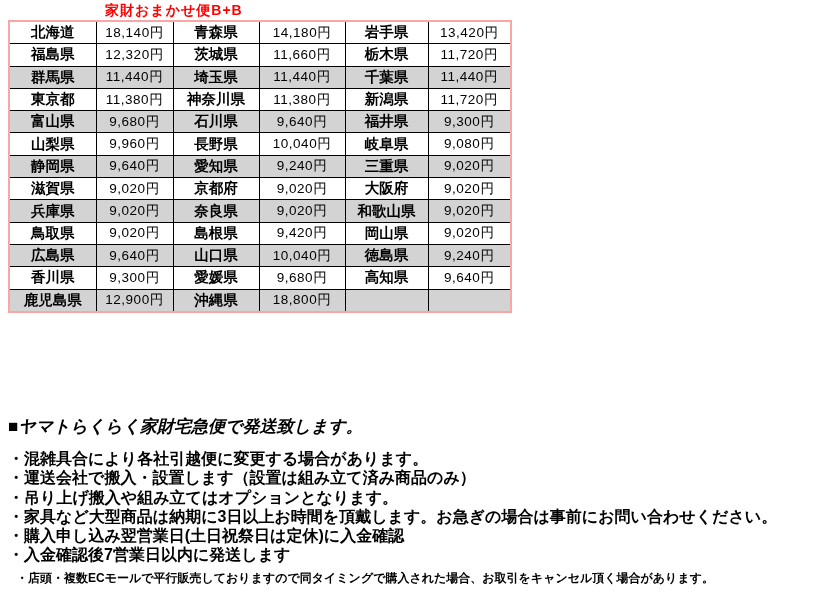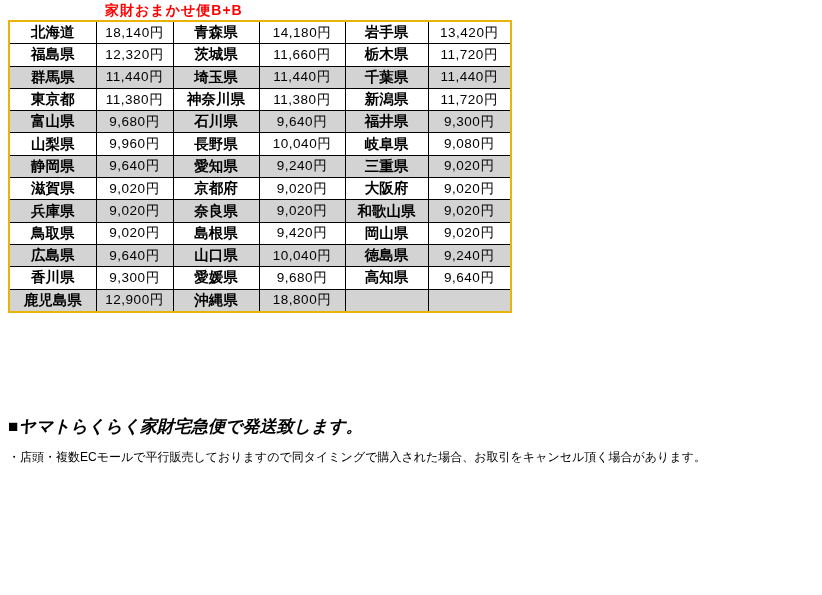--- a/index.html
+++ b/index.html
@@ -21,21 +21,21 @@
     letter-spacing: 1px;
     white-space: nowrap;
     margin-left: 41px;
   }
 
   table.fee-table {
     position: absolute;
     left: 8px; top: 20px;
     border-collapse: collapse;
     table-layout: fixed;
-    border: 2px solid #eab308;
+    border: 2px solid #fca5a5;
   }
   table.fee-table td {
     border: 1px solid #000;
     height: 21.3px;
     padding: 0 2px;
     text-align: center;
     vertical-align: middle;
     overflow: hidden;
     white-space: nowrap;
   }
@@ -62,23 +62,24 @@
     font-style: italic;
   }
   .bullet {
     font-size: 16px;
     font-weight: bold;
     line-height: 19.3px;
     white-space: nowrap;
   }
   .fine-print {
     font-size: 12px;
-    font-weight: normal;
+    font-weight: bold;
     margin-top: 5px;
     white-space: nowrap;
+    margin-left: 8px;
   }
 </style>
 </head>
 <body>
 
 <div class="canvas">
 
   <div class="table-title" style="color: rgb(255, 0, 0);">家財おまかせ便B+B</div>
 
   <table class="fee-table">
@@ -193,16 +194,24 @@
           <td class="pref">沖縄県</td>
           <td class="price">18,800円</td>
           <td class="pref"></td>
           <td class="price"></td>
         </tr>
       </tbody>
   </table>
 
   <div class="notes">
     <div class="notes-heading">■ヤマトらくらく家財宅急便で発送致します。</div>
+    <div>
+        <div class="bullet">・混雑具合により各社引越便に変更する場合があります。</div>
+        <div class="bullet">・運送会社で搬入・設置します（設置は組み立て済み商品のみ）</div>
+        <div class="bullet">・吊り上げ搬入や組み立てはオプションとなります。</div>
+        <div class="bullet">・家具など大型商品は納期に3日以上お時間を頂戴します。お急ぎの場合は事前にお問い合わせください。</div>
+        <div class="bullet">・購入申し込み翌営業日(土日祝祭日は定休)に入金確認</div>
+        <div class="bullet">・入金確認後7営業日以内に発送します</div>
+      </div>
     <div class="fine-print">・店頭・複数ECモールで平行販売しておりますので同タイミングで購入された場合、お取引をキャンセル頂く場合があります。</div>
   </div>
 
 </div>
 
 </body></html>

